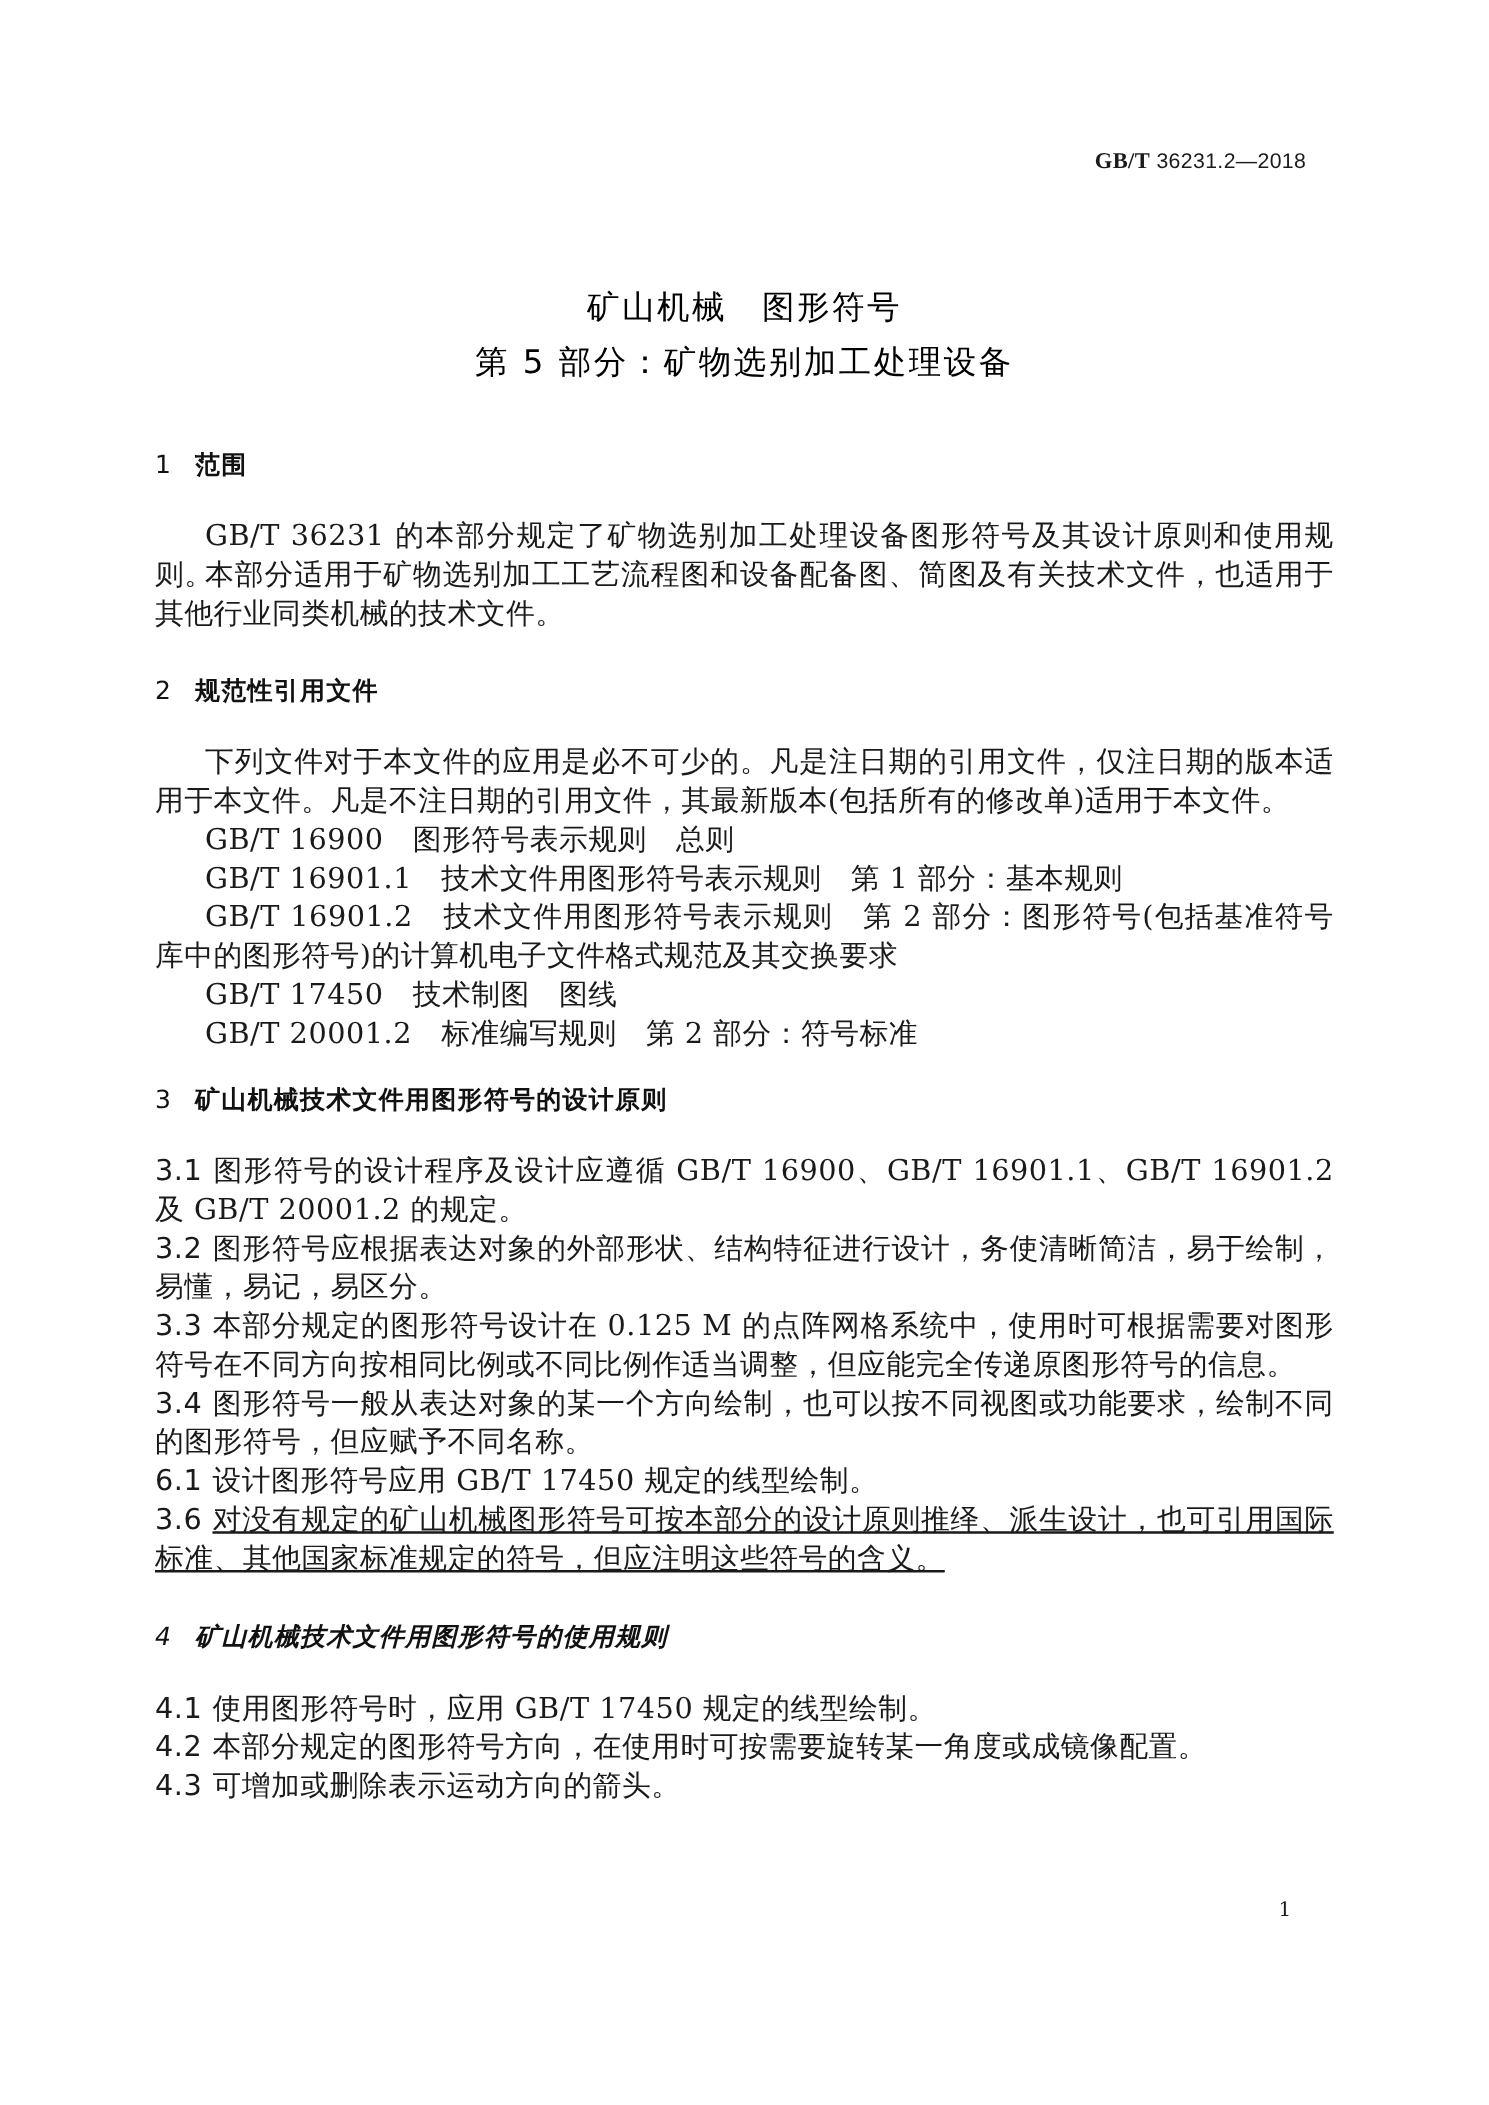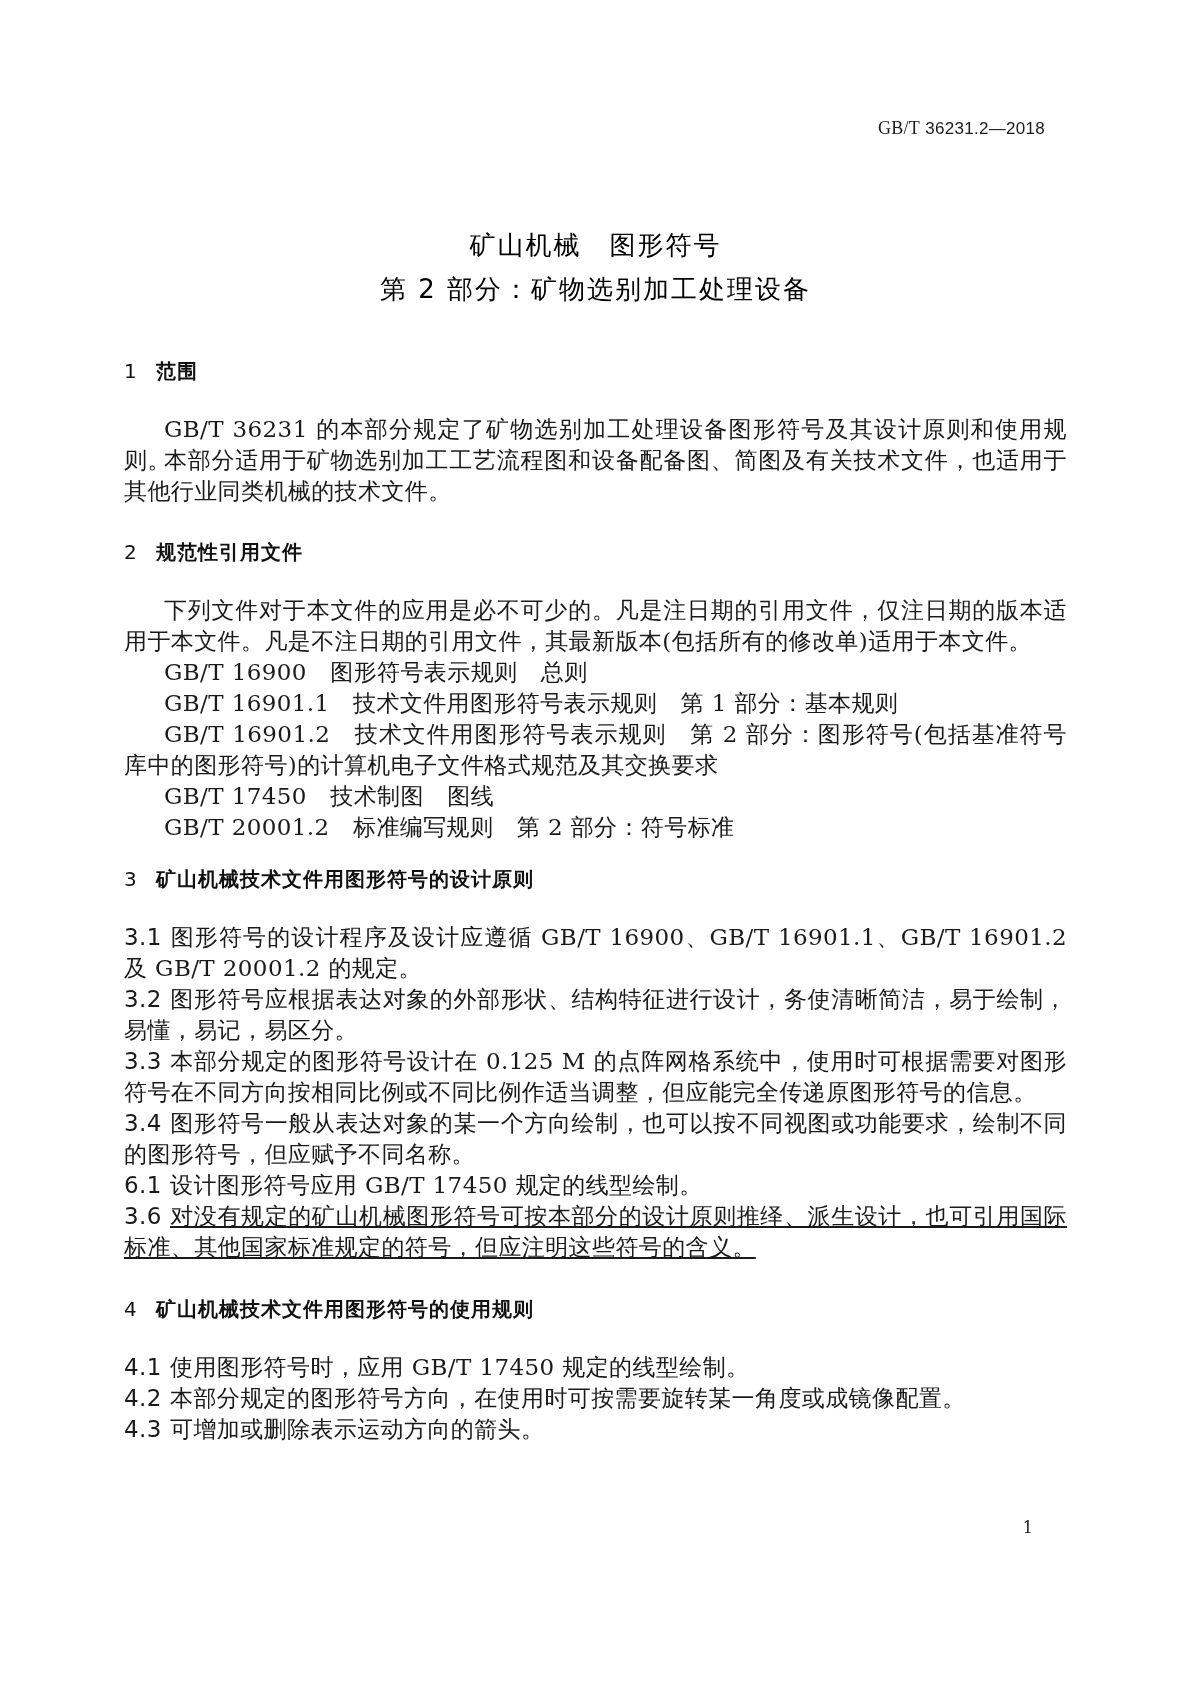--- a/index.html
+++ b/index.html
@@ -6,21 +6,21 @@
   body {
     width: 1191px; height: 1684px; position: relative; overflow: hidden;
     color: #1a1a1a;
     font-family: "DejaVu Serif", "Liberation Serif", serif;
   }
   .std-code {
     position: absolute; right: 146px; top: 118px;
     font-size: 17px; letter-spacing: 0.3px;
     font-family: "Liberation Sans", "DejaVu Sans", sans-serif;
   }
-  .std-code b { font-family: "Liberation Serif", serif; font-weight: normal; font-size: 18px; }
+  .std-code b { font-family: "Liberation Serif", serif; font-weight: bold; font-size: 18px; }
   .title {
     position: absolute; left: 0; width: 100%; text-align: center;
     font-family: "DejaVu Sans", "Liberation Sans", sans-serif;
     font-size: 26px; letter-spacing: 2px; color: #000000;
   }
   .t1 { top: 228px; }
   .t2 { top: 272px; }
   .content { position: absolute; left: 124px; right: 124px; top: 0; }
   .h {
     position: absolute; left: 0;
@@ -42,21 +42,21 @@
 </style>
 </head>
 <body>
 
 <div class="std-code">
   <b>GB/T</b>
   <span>36231.2—2018</span>
 </div>
 
 <div class="title t1">矿山机械　图形符号</div>
-<div class="title t2">第 2 部分：矿物选别加工处理设备</div>
+<div class="title t2">第 5 部分：矿物选别加工处理设备</div>
 
 <div class="content">
 
   <div class="h" style="top:358px;">
     <span class="num">1</span><span>范围</span>
   </div>
   <div class="p indent" style="top:414px;">GB/T 36231 的本部分规定了矿物选别加工处理设备图形符号及其设计原则和使用规则。</div>
   <div class="p indent" style="top:445px;">本部分适用于矿物选别加工工艺流程图和设备配备图、简图及有关技术文件，也适用于其他行业同类机械的技术文件。</div>
 
   <div class="h" style="top:539px;">
@@ -84,21 +84,21 @@
   <div class="p clause" style="top:1108px;">
     <span class="cn">3.4</span><span>图形符号一般从表达对象的某一个方向绘制，也可以按不同视图或功能要求，绘制不同的图形符号，但应赋予不同名称。</span>
   </div>
   <div class="p clause" style="top:1170px;">
     <span class="cn">6.1</span><span>设计图形符号应用 GB/T 17450 规定的线型绘制。</span>
   </div>
   <div class="p clause" style="top:1201px;text-decoration:underline;">
     <span class="cn">3.6</span><span>对没有规定的矿山机械图形符号可按本部分的设计原则推绎、派生设计，也可引用国际标准、其他国家标准规定的符号，但应注明这些符号的含义。</span>
   </div>
 
-  <div class="h" style="top:1296px;">
+  <div class="h" style="top:1296px;font-style:italic;">
     <span class="num">4</span><span>矿山机械技术文件用图形符号的使用规则</span>
   </div>
   <div class="p clause" style="top:1352px;">
     <span class="cn">4.1</span><span>使用图形符号时，应用 GB/T 17450 规定的线型绘制。</span>
   </div>
   <div class="p clause" style="top:1383px;">
     <span class="cn">4.2</span><span>本部分规定的图形符号方向，在使用时可按需要旋转某一角度或成镜像配置。</span>
   </div>
   <div class="p clause" style="top:1414px;">
     <span class="cn">4.3</span><span>可增加或删除表示运动方向的箭头。</span>

